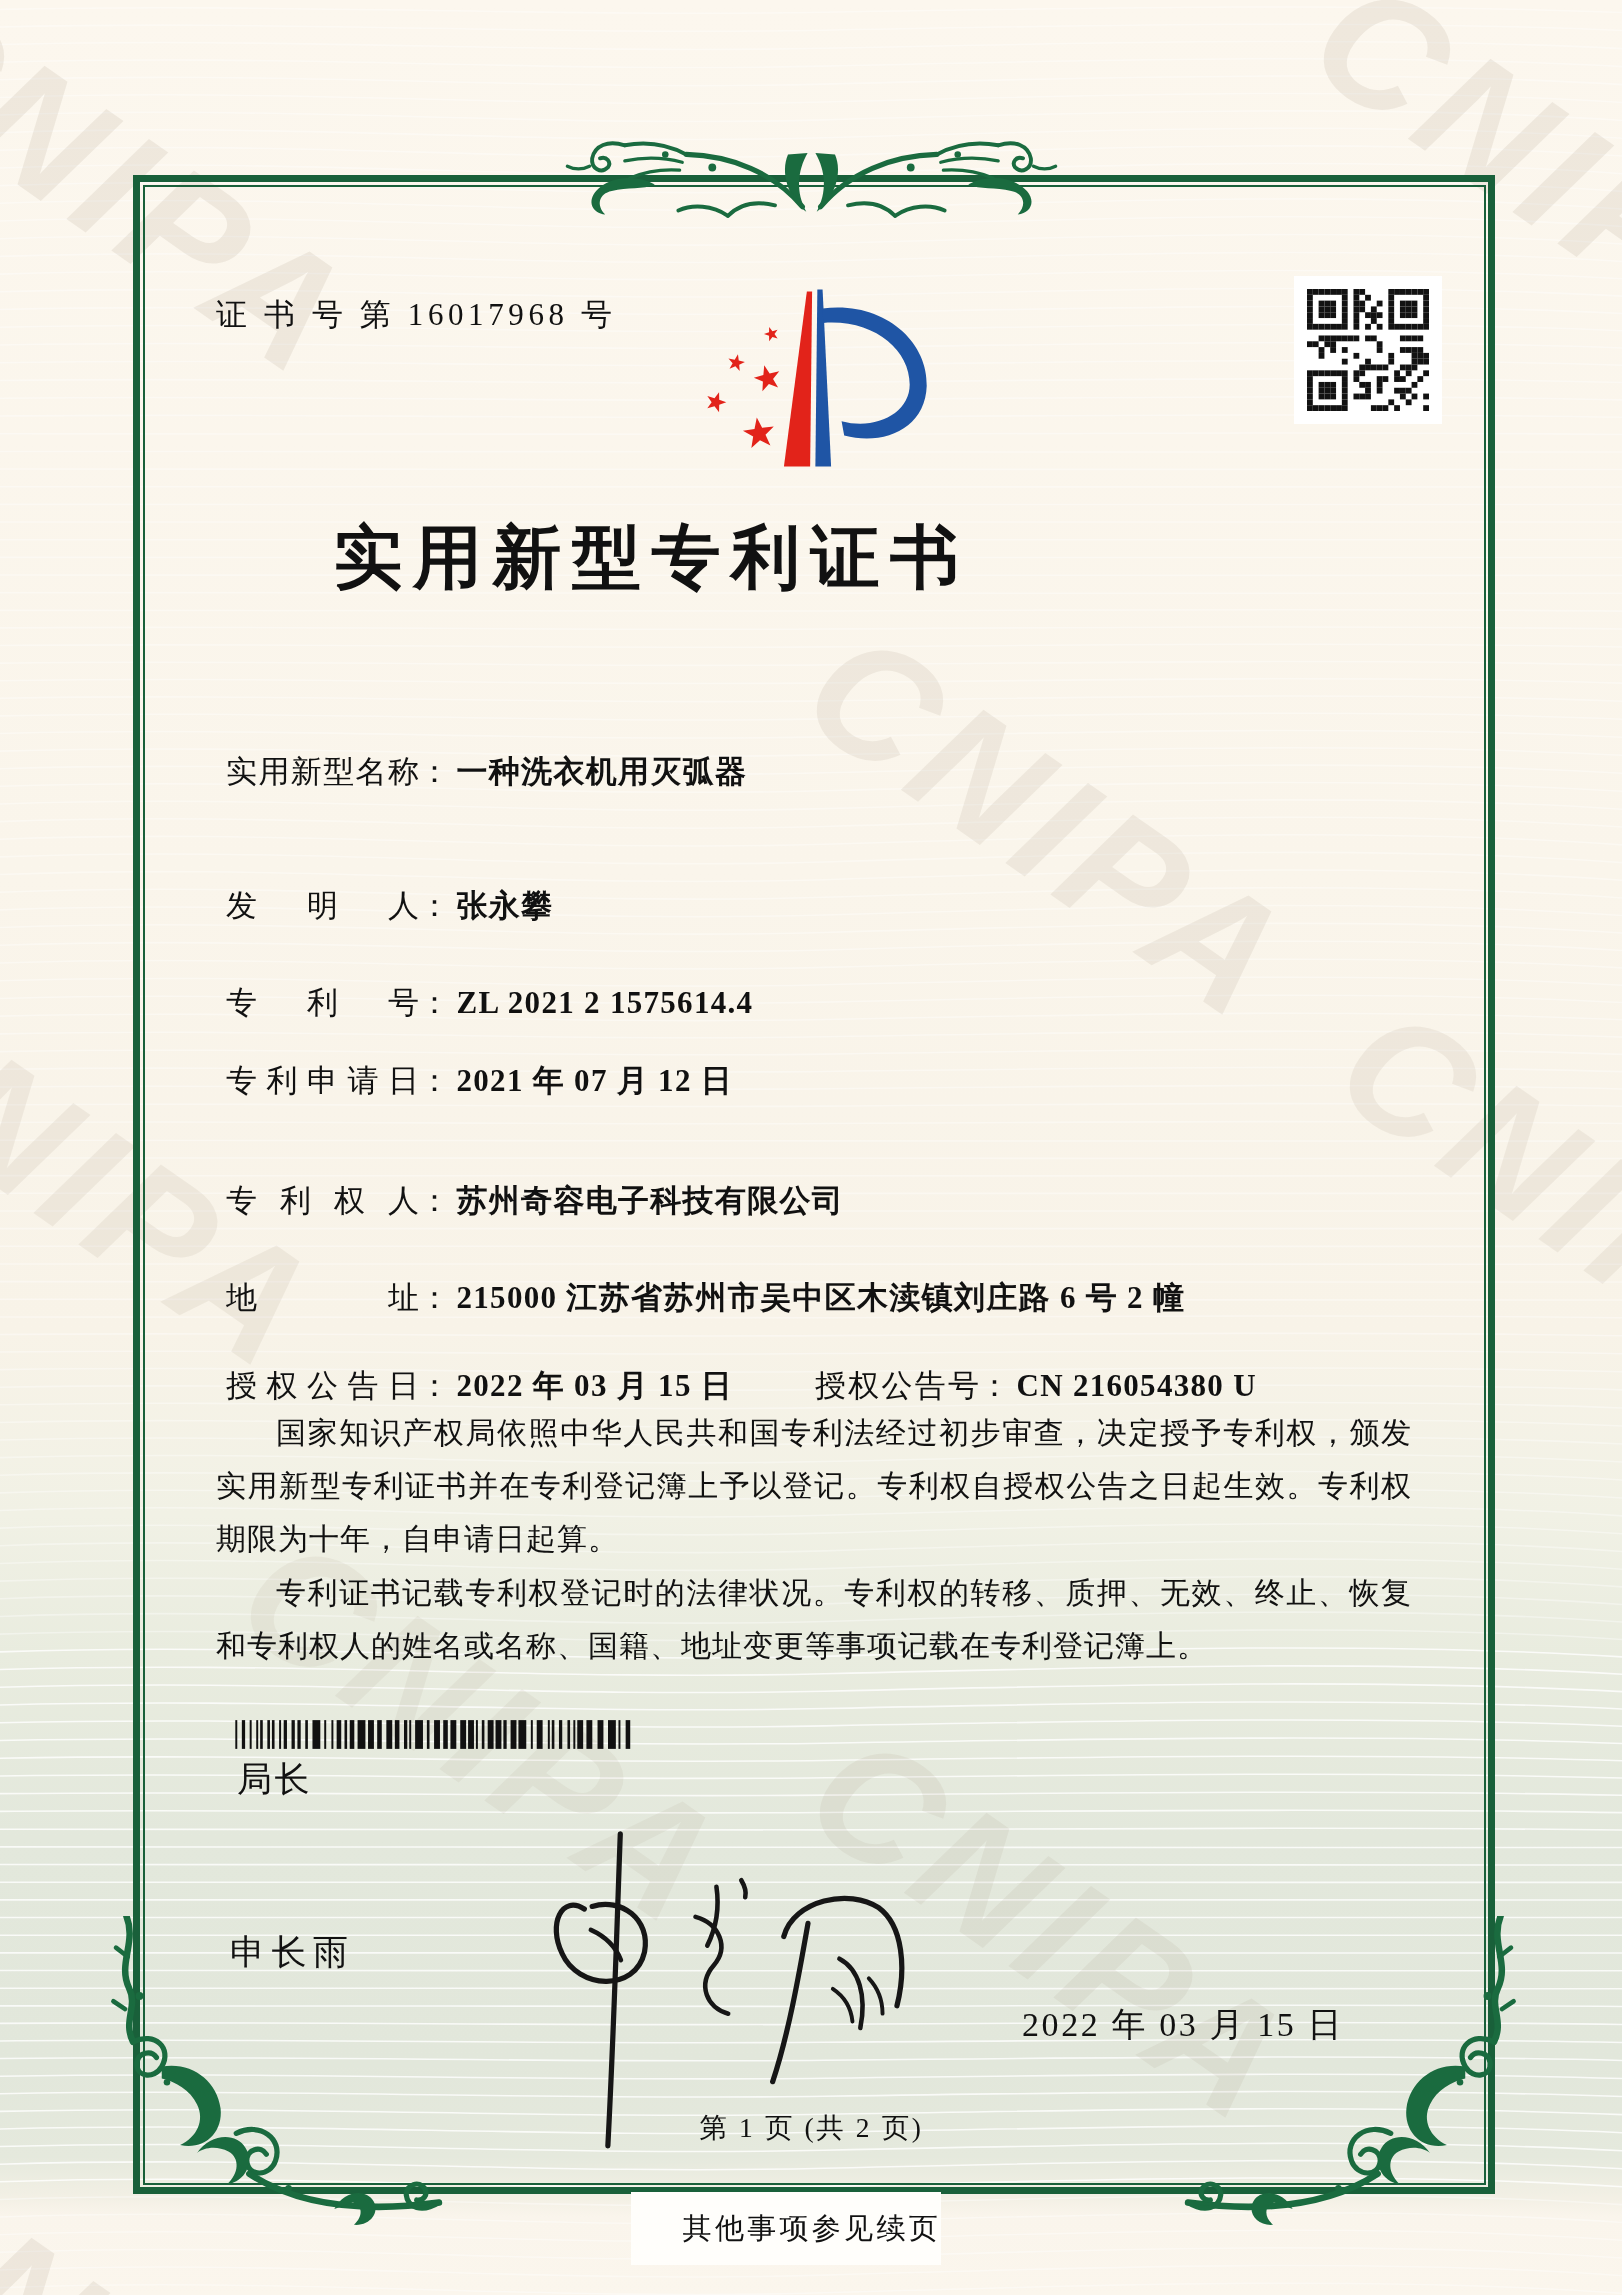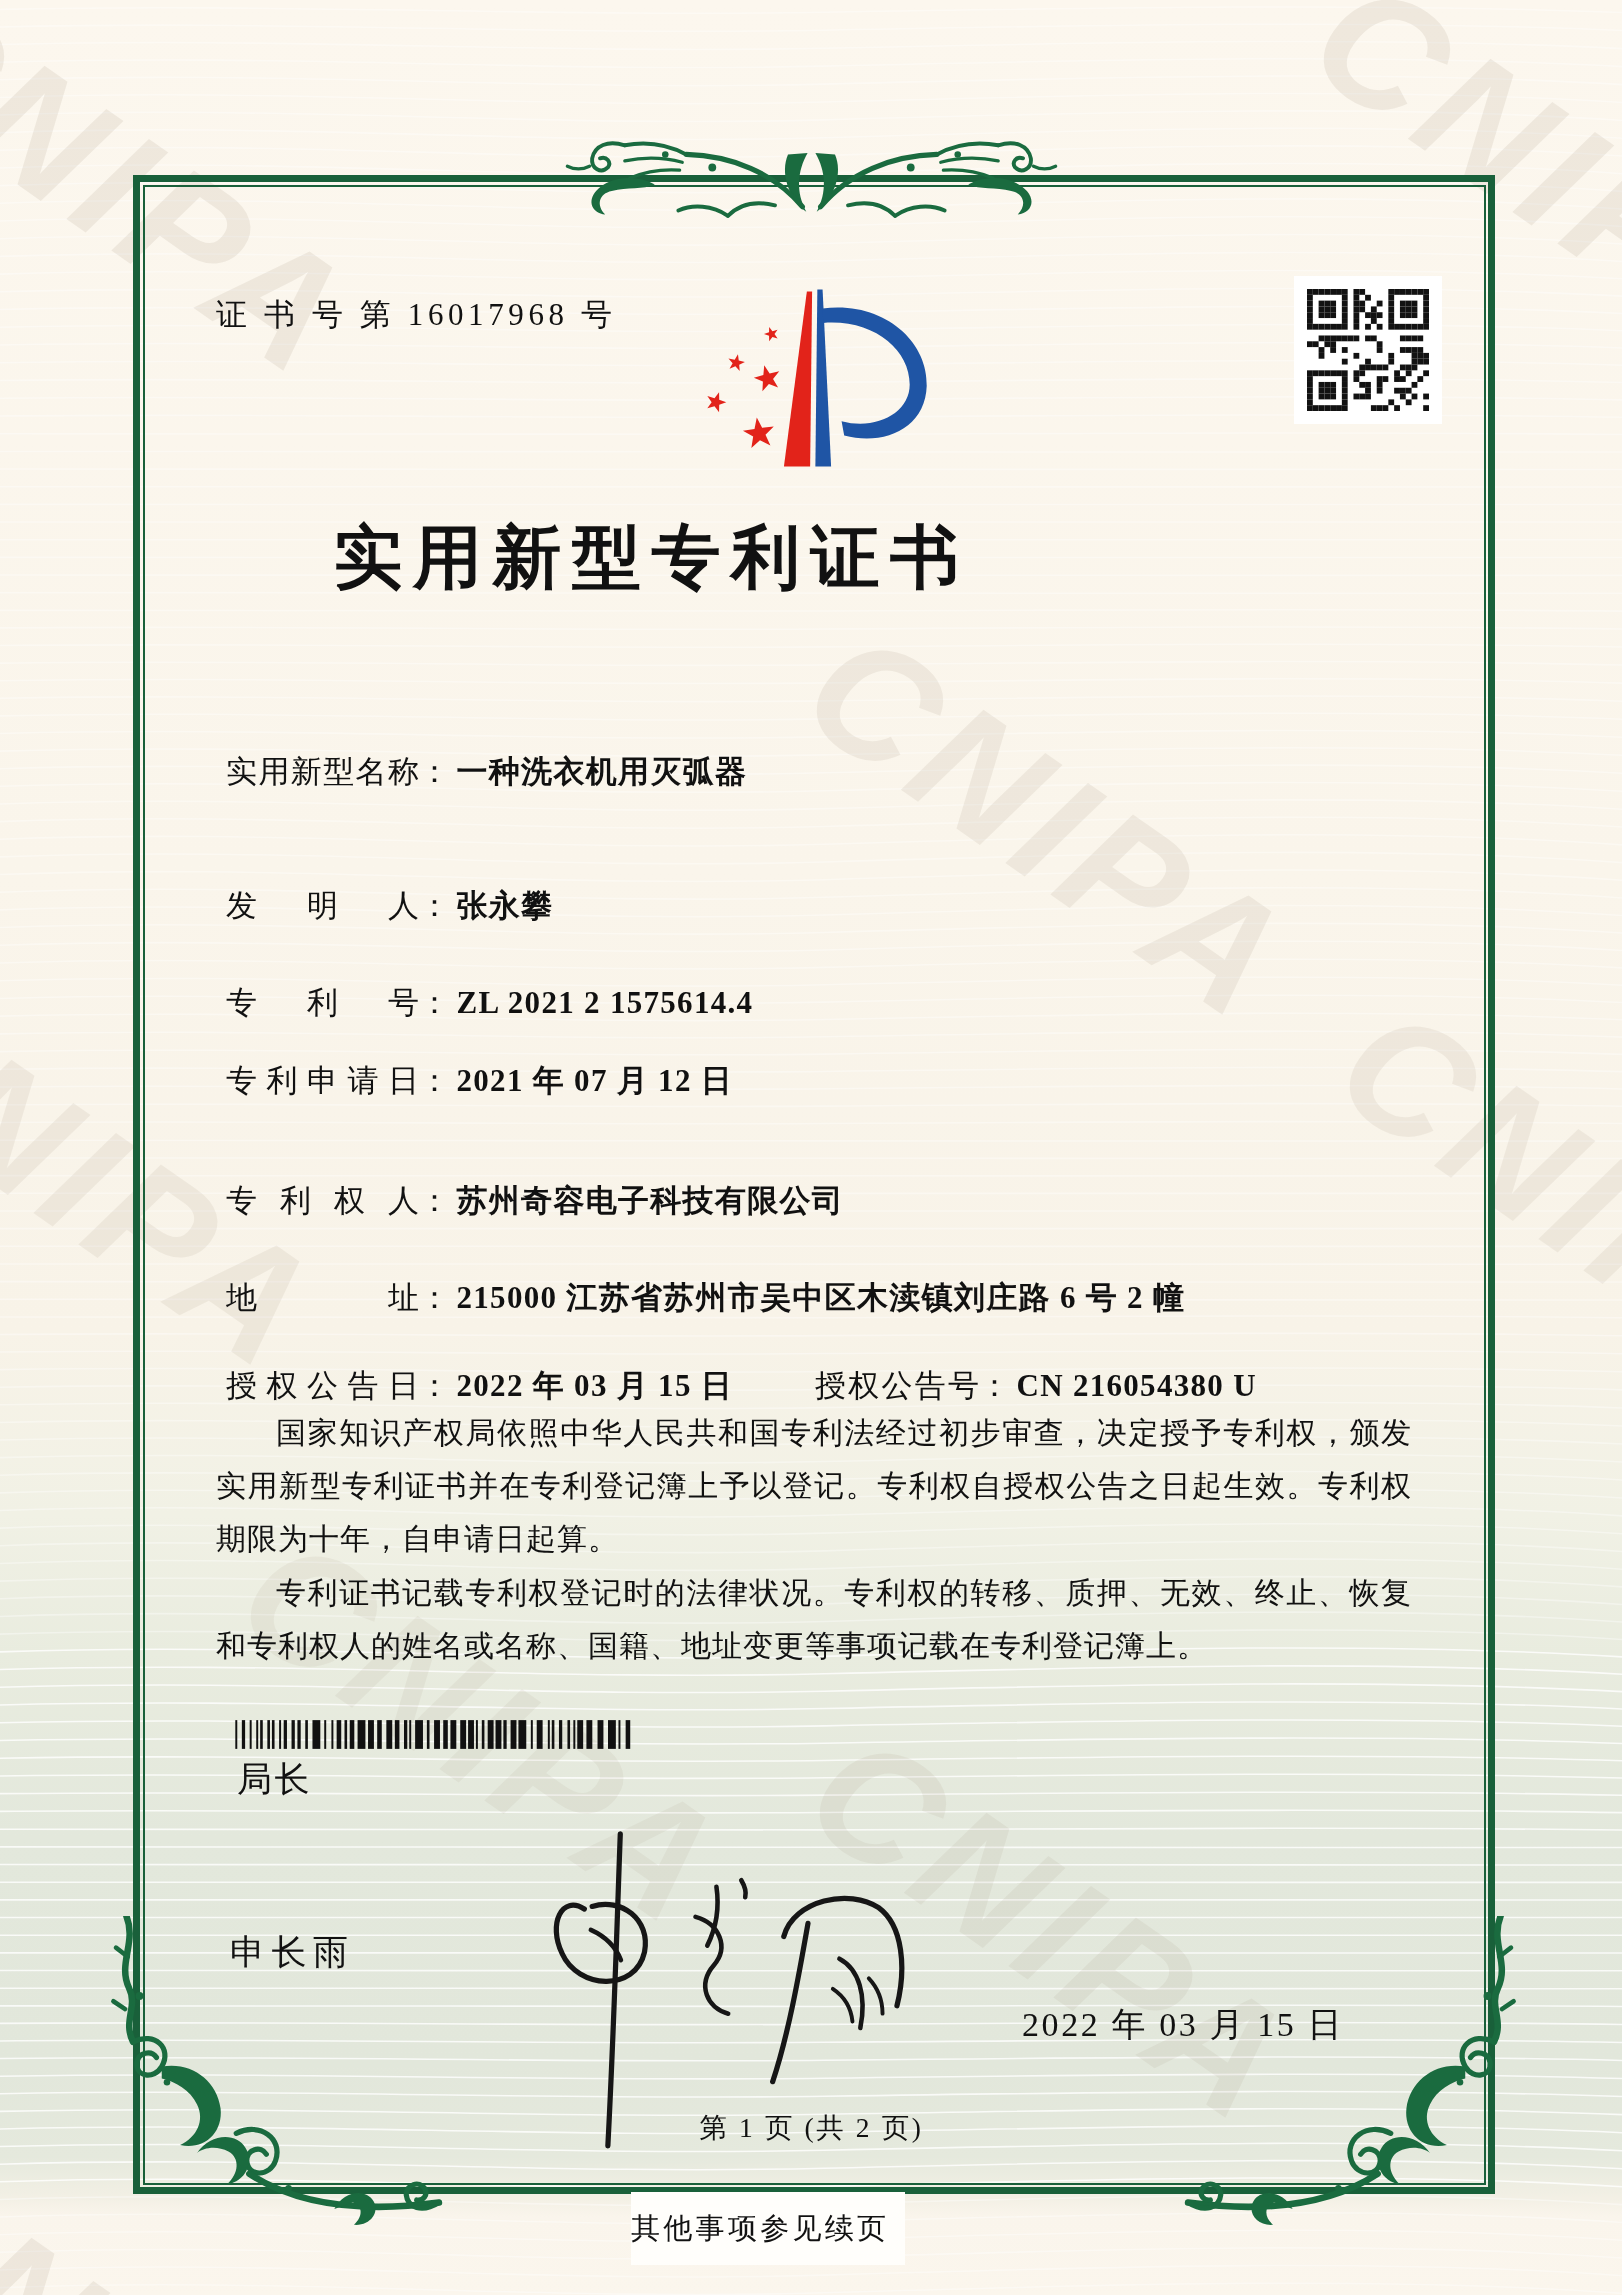--- a/index.html
+++ b/index.html
@@ -44,22 +44,22 @@
   #notice{left:216px;top:1406px;width:1196px;}
   #notice p{margin:0;font-size:30px;line-height:53px;text-indent:2em;text-align:justify;letter-spacing:1px;}
   #notice p + p{margin-top:0.7px;}
   
   #signer-title{left:237px;top:1756px;font-size:35px;letter-spacing:2.6px;}
   #signer-name{left:230px;top:1929px;font-size:35px;letter-spacing:6.5px;}
   #issue-date{left:1022px;top:2002px;font-size:34px;letter-spacing:2.6px;}
   #page-footer{left:0;top:2110px;width:1623px;text-align:center;font-size:27.5px;letter-spacing:2.6px;}
   #continuation{
     left:631px;top:2192px;width:274px;height:73px;background:#fffefb;
-    display:flex;align-items:center;justify-content:flex-start;
-    font-size:29px;letter-spacing:3.3px;
+    display:flex;align-items:center;justify-content:flex-end;
+    font-size:29px;letter-spacing:3.3px;padding-left:36px;
   }
   #qr-box{left:1294px;top:276px;width:148px;height:148px;background:#ffffff;}
   #barcode-box{left:234px;top:1720px;width:408px;height:29px;}
 </style>
 </head>
 <body>
 
 <div id="page">
 
   <svg id="waves" class="abs" style="left:0;top:0;" width="1623" height="2295" viewBox="0 0 2480 3508">

